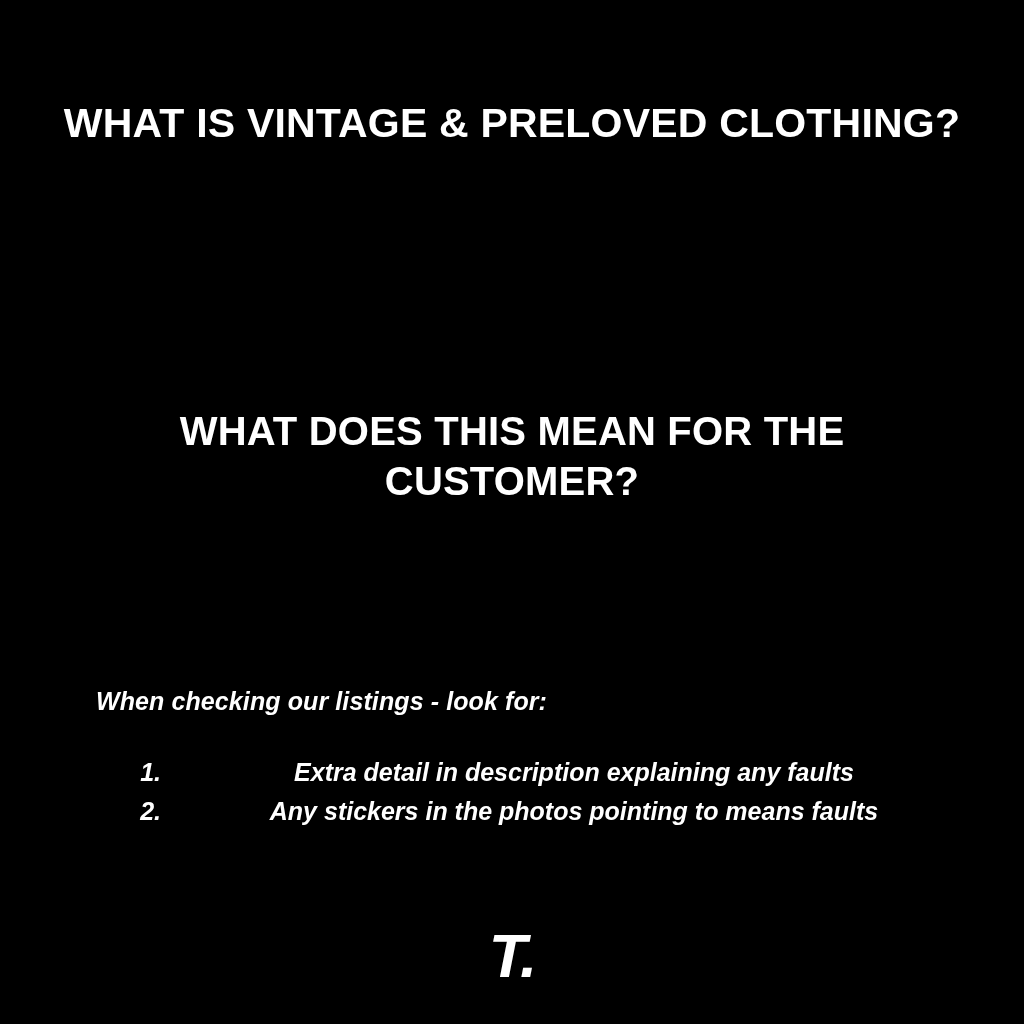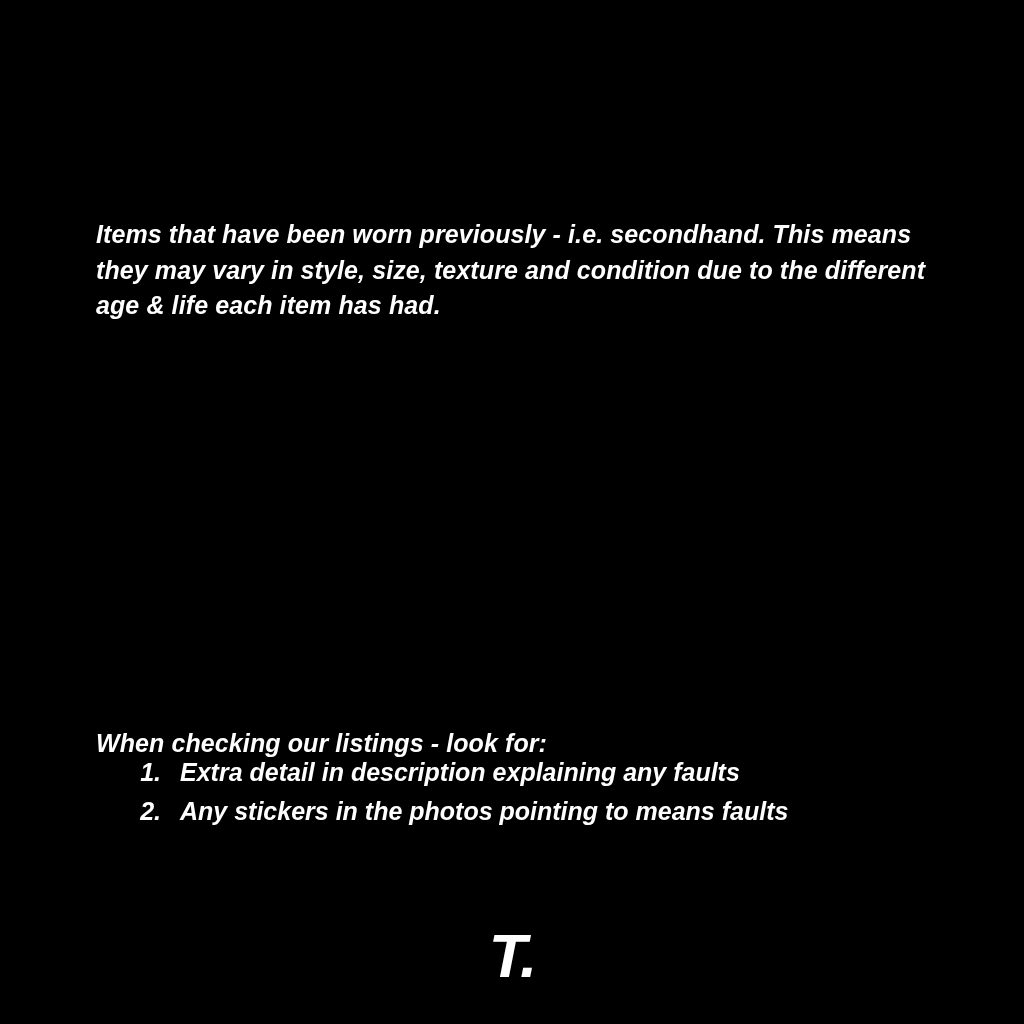--- a/index.html
+++ b/index.html
@@ -62,39 +62,40 @@
     width: 832px;
   }
   #para-2 {
     position: absolute;
     top: 529px;
     left: 96px;
     width: 834px;
   }
   #para-3 {
     position: absolute;
-    top: 701px;
+    top: 659px;
     left: 96px;
     width: 834px;
   }
   #faults-list {
     position: absolute;
     top: 753px;
     left: 122px;
     width: 800px;
     margin: 0;
     padding: 0 0 0 46px;
     list-style: decimal;
   }
   #faults-list li {
     font-style: italic;
     font-weight: bold;
     font-size: 25px;
     line-height: 1.56;
     padding-left: 12px;
+    text-align: center;
   }
   .logo {
     position: absolute;
     left: 0;
     right: 0;
     top: 925px;
     text-align: center;
   }
   .logo-mark {
     display: inline-block;
@@ -105,23 +106,24 @@
     line-height: 1;
     color: #ffffff;
     letter-spacing: -2px;
   }
 </style>
 </head>
 <body>
 
 <div class="page">
 
+  <h1 class="heading" id="main-heading">WHAT IS VINTAGE &amp; PRELOVED CLOTHING?</h1>
 
-  <p class="body-text" id="para-1">Items that have been worn previously - i.e. secondhand. This means they may vary in style, size, texture and condition due to the different age &amp; life each item has had.</p>
 
+  <h2 class="heading" id="second-heading">WHAT DOES THIS MEAN FOR THE CUSTOMER?</h2>
 
 
   <p class="body-text" id="para-3">When checking our listings - look for:</p>
 
   <ol id="faults-list">
     <li>Extra detail in description explaining any faults</li>
     <li>Any stickers in the photos pointing to means faults</li>
   </ol>
 
   <div class="logo">

